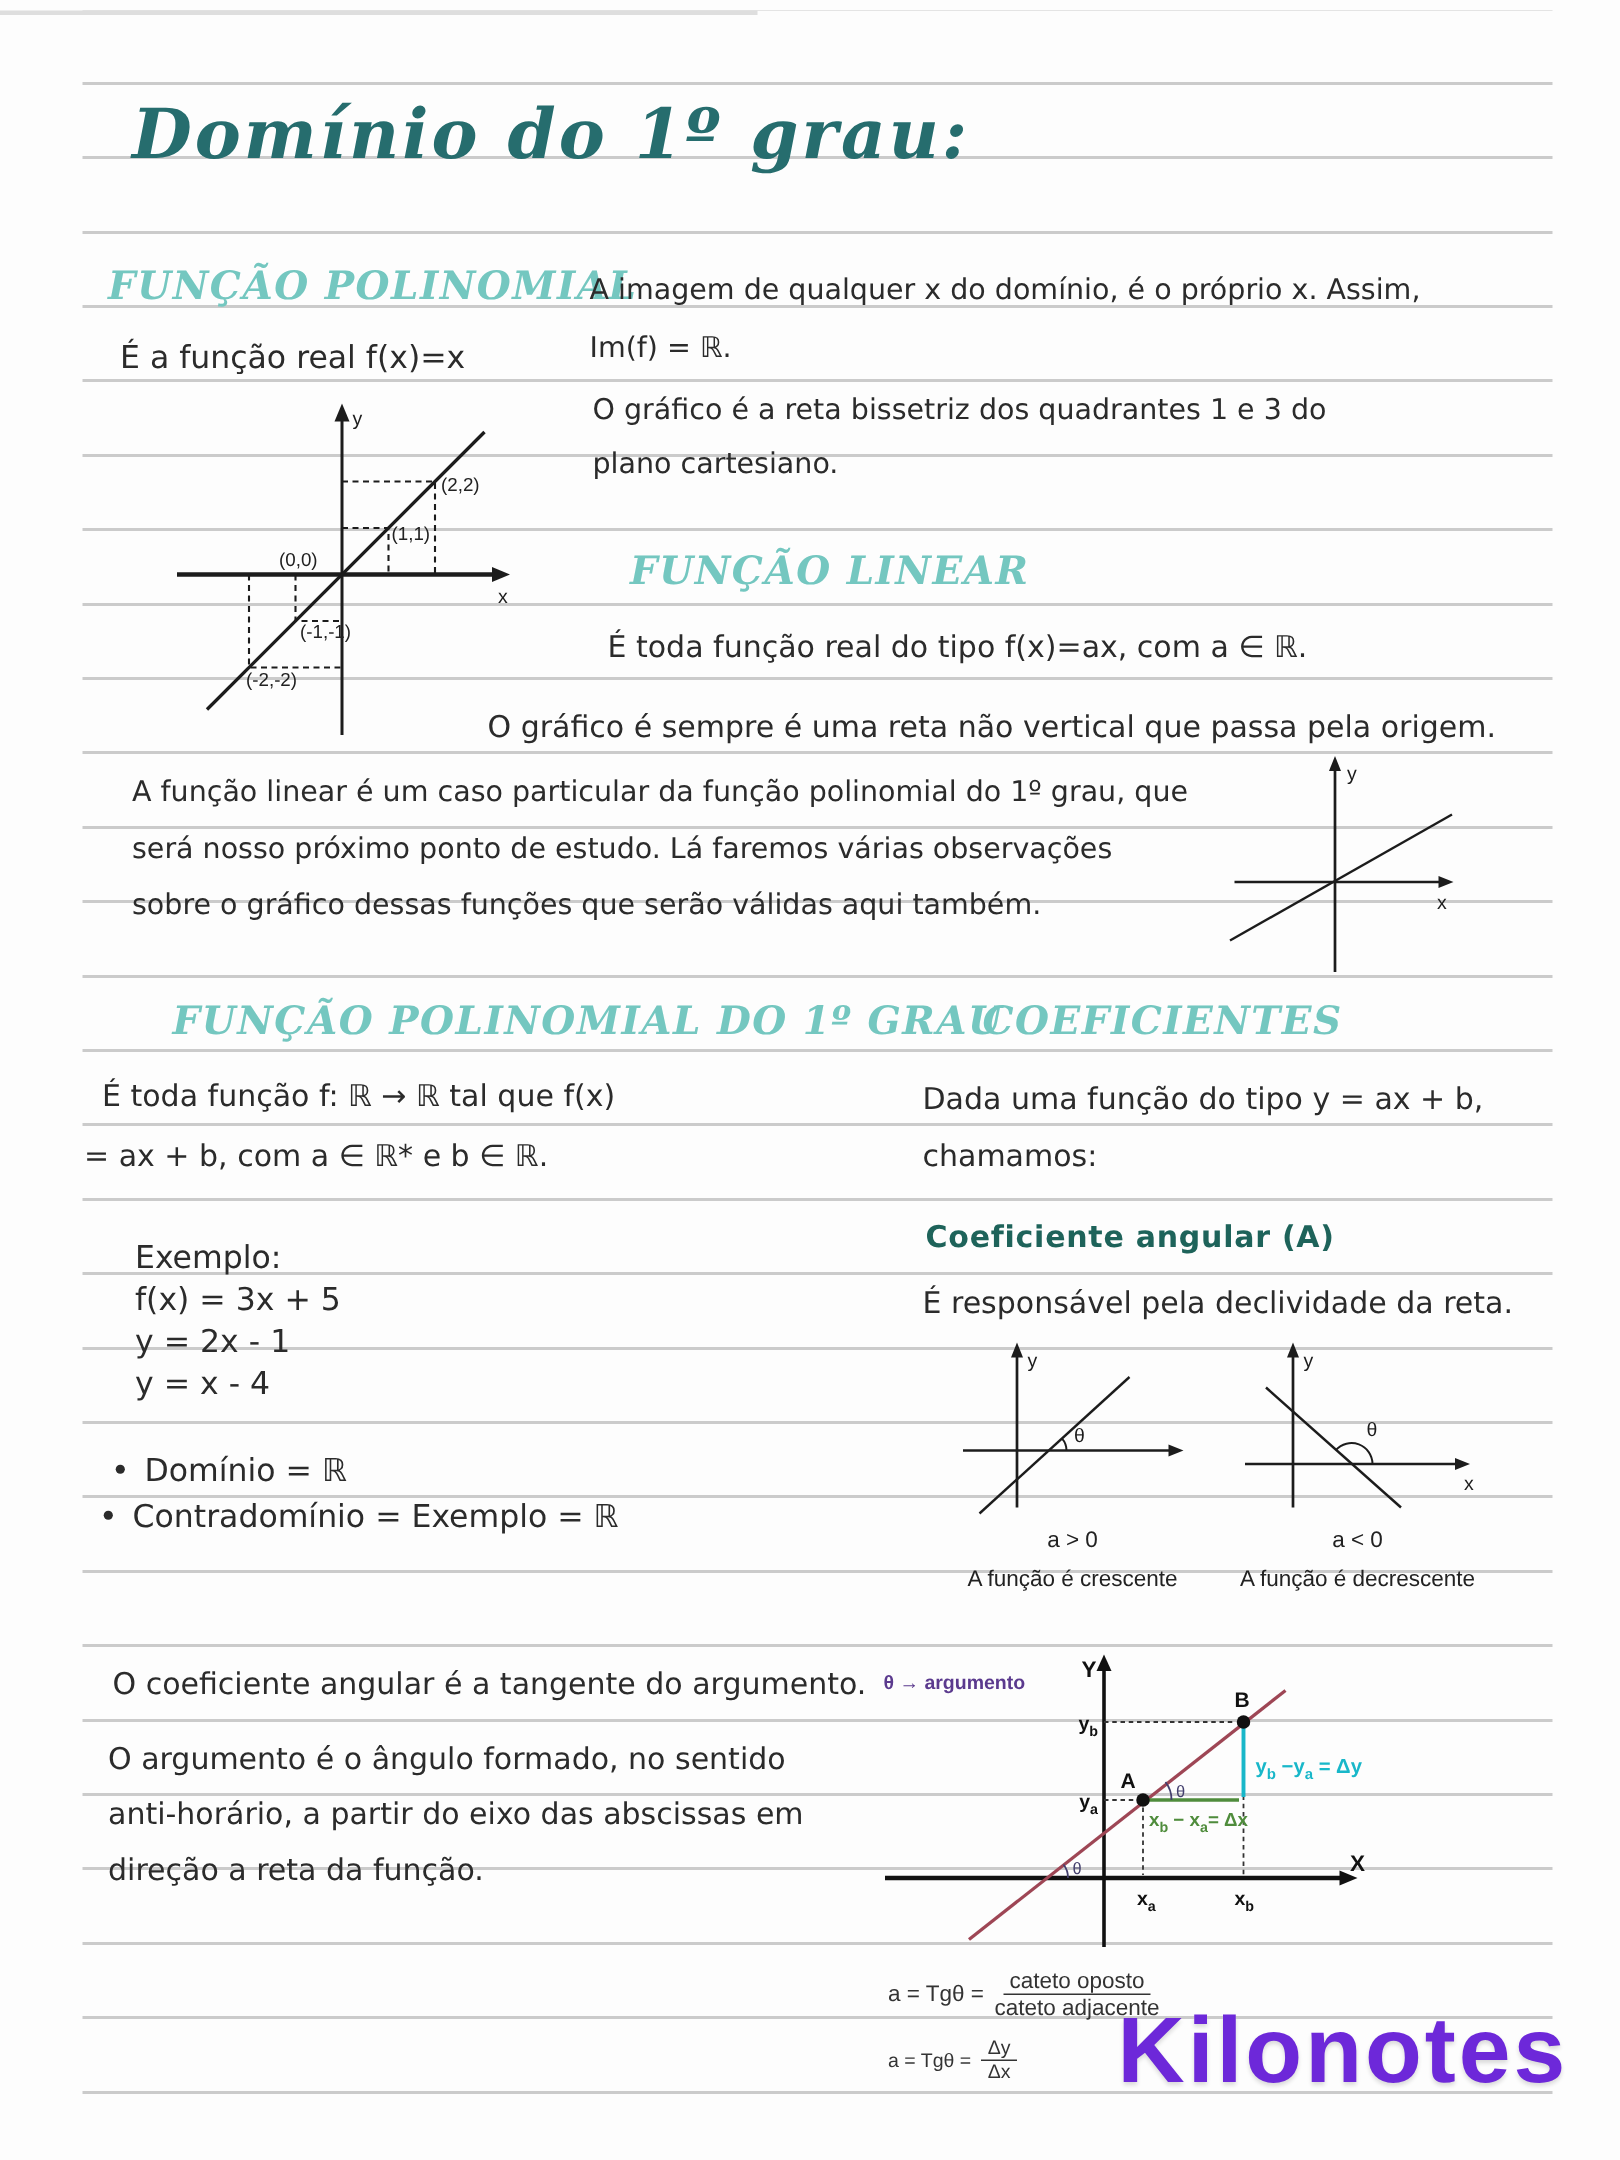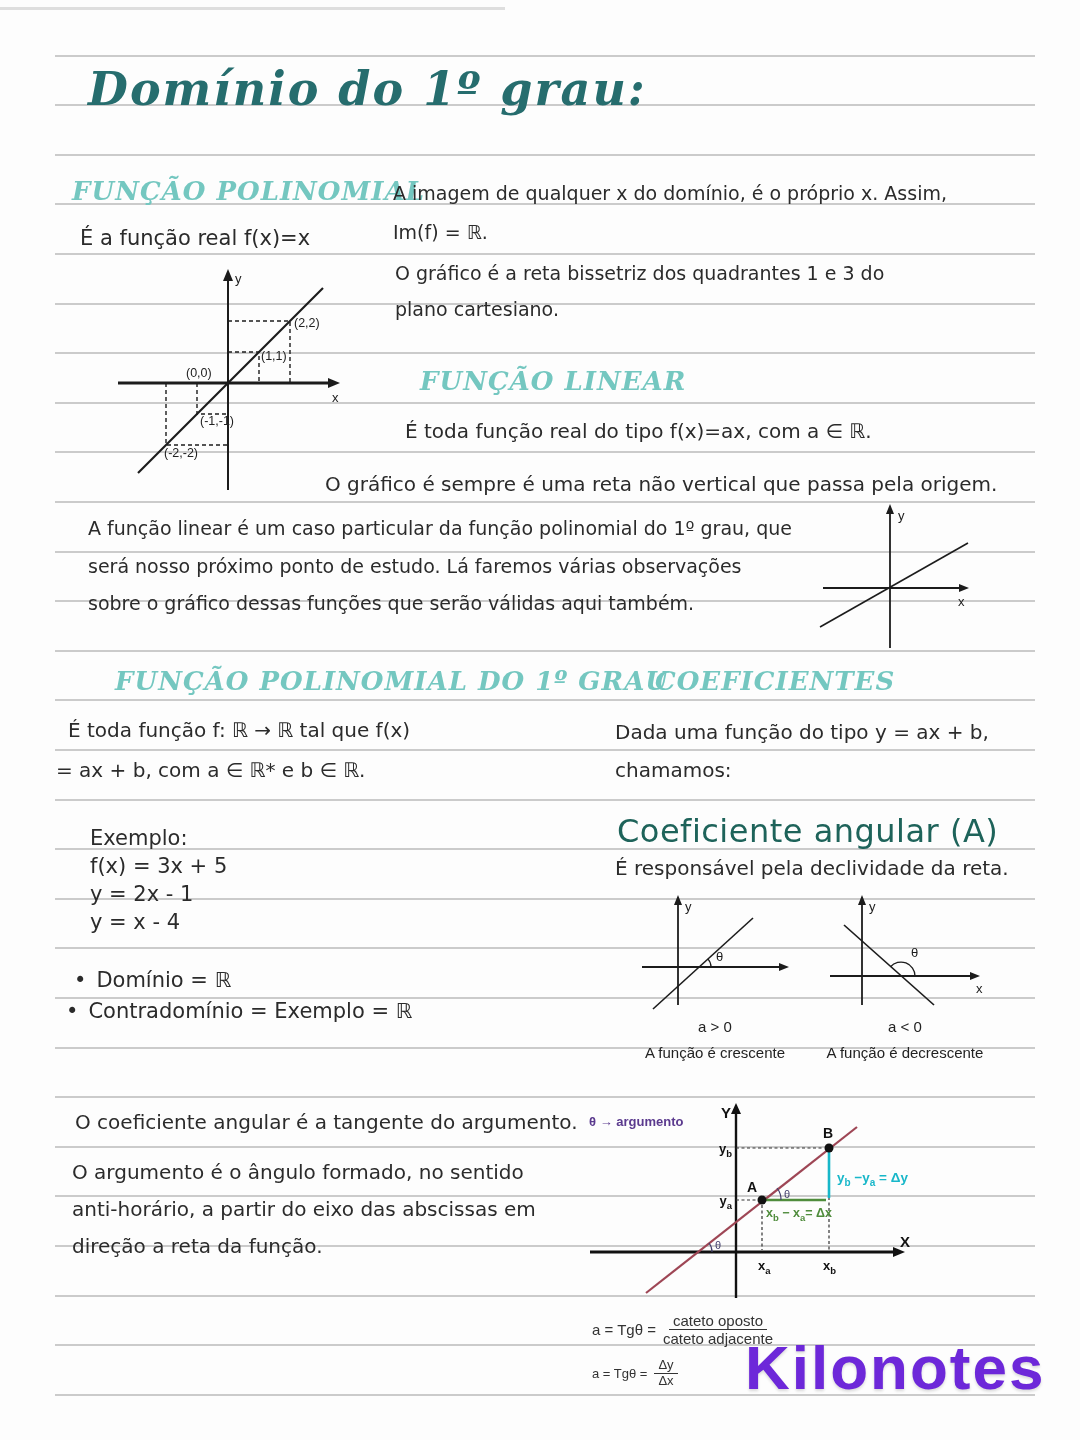--- a/index.html
+++ b/index.html
@@ -19,21 +19,21 @@
   .page-title {
     font-family:"DejaVu Serif", serif; font-style:italic; font-weight:bold;
     font-size:46px; color:#266d6e; letter-spacing:2px;
   }
   .script-heading {
     font-family:"DejaVu Serif", serif; font-style:italic; font-weight:bold;
     font-size:26px; color:#74c7c0; letter-spacing:1px;
   }
   .hand { font-family:"DejaVu Sans", sans-serif; color:#2b2b2b; }
   .fs19 { font-size:19px; } .fs20 { font-size:20px; } .fs21 { font-size:21px; }
-  .sub-heading { font-size:32px; color:#1e635a; letter-spacing:0.5px; }
+  .sub-heading { font-size:20px; color:#1e635a; letter-spacing:0.5px;font-weight:bold; }
 
   .caption { font-family:"Liberation Sans", sans-serif; font-size:15px; color:#222; text-align:center; }
 
   .formula {
     position:absolute; display:flex; align-items:center; gap:7px;
     font-family:"Liberation Sans", sans-serif; color:#333;
   }
   .frac { display:inline-flex; flex-direction:column; align-items:center; line-height:1.15; }
   .frac .num { padding:0 4px; border-bottom:1.6px solid #333; }
 

